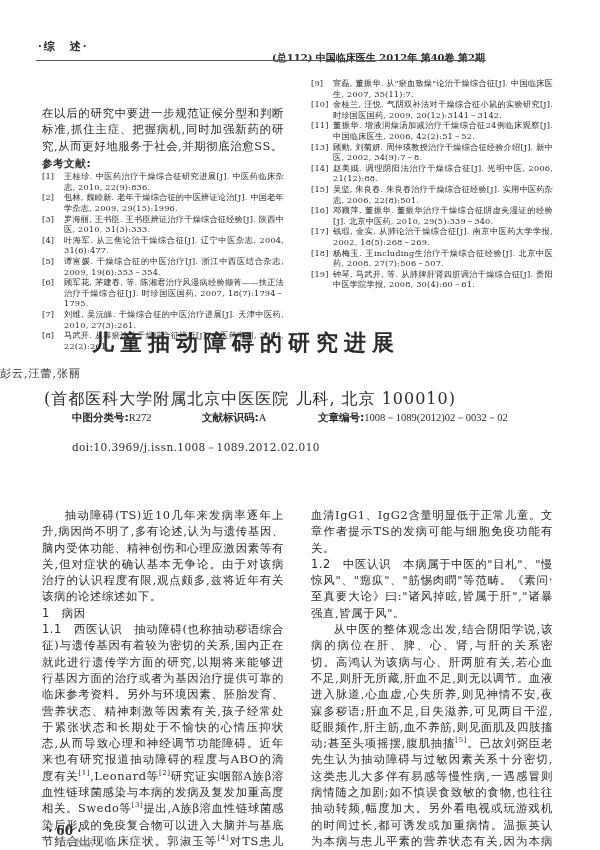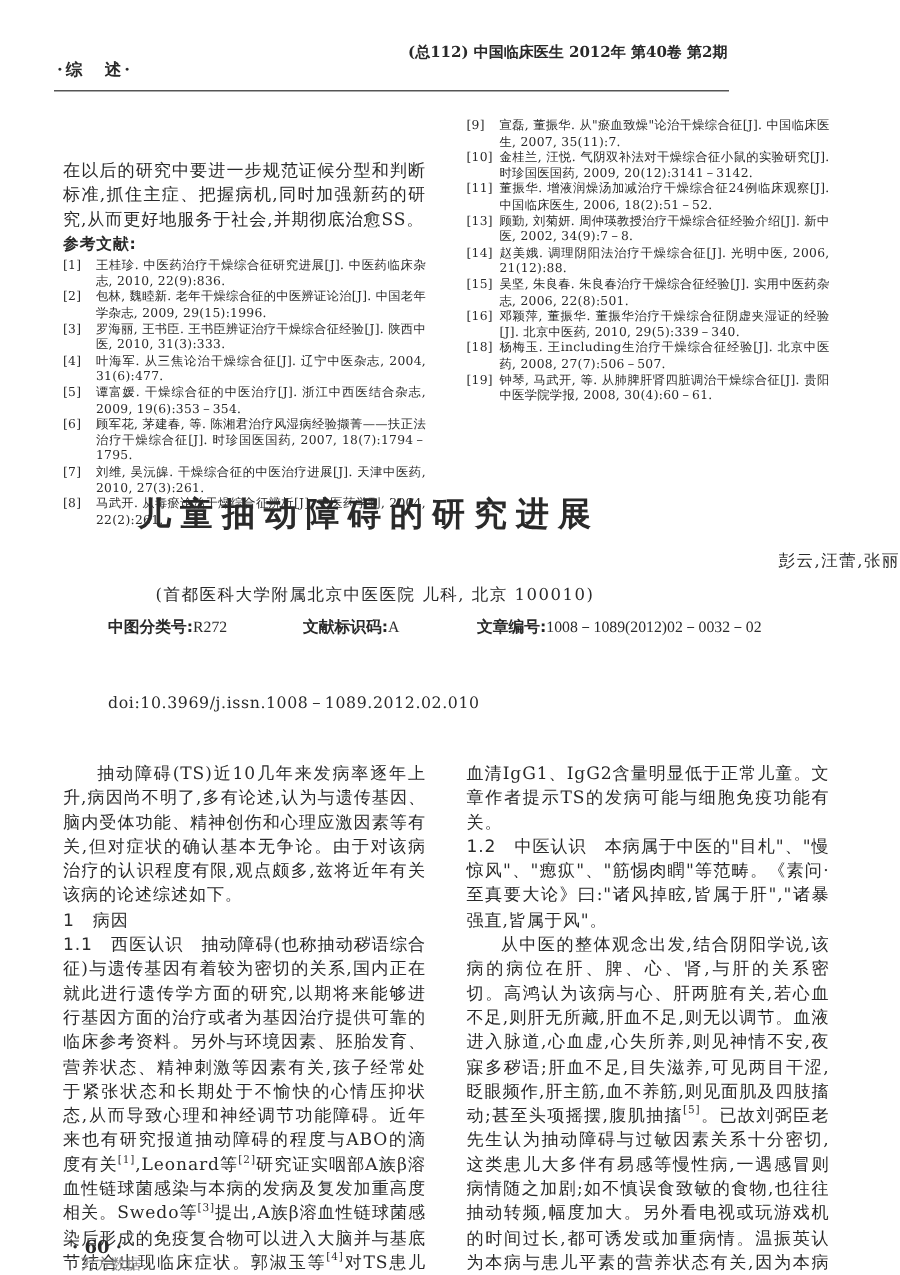--- a/index.html
+++ b/index.html
@@ -2,39 +2,39 @@
 <html><head>
 <meta charset="utf-8">
 <style>
   html, body { margin: 0; padding: 0; }
   body {
     width: 600px; height: 850px; background: #ffffff; position: relative; overflow: hidden;
     font-family: "DejaVu Serif", "Liberation Serif", serif; color: #2a2a2a;
   }
   .abs { position: absolute; }
   .header-left { left: 38px; top: 39px; font-size: 11px; font-weight: bold; letter-spacing: 2px; }
-  .header-right { right: 115px; top: 28px; font-size: 10px; font-weight: bold; white-space: nowrap; }
+  .header-right { right: 115px; top: 51px; font-size: 10px; font-weight: bold; white-space: nowrap; }
   .header-rule { left: 36px; top: 60px; width: 450px; height: 1px; background: #555; }
   .col { width: 242px; }
   .colL { left: 42px; }
   .colR { left: 311px; }
   .body-text { font-size: 11.4px; line-height: 16.3px; text-align: justify; letter-spacing: 0.6px; margin-top: 33px; }
   .body-text p { margin: 0; }
   .indent { text-indent: 2em; }
   .refs-title { font-size: 10.5px; font-weight: bold; margin-top: 1px; font-family: "DejaVu Sans", sans-serif; }
   .ref { display: flex; font-size: 8.2px; line-height: 10.6px; letter-spacing: 0.2px; }
   .ref .num { width: 22px; flex: none; }
   .ref .txt { flex: 1; text-align: justify; }
   .received { font-size: 8.2px; text-align: right; margin-top: 1px; padding-right: 4px; }
   .title { left: 0; width: 492px; top: 328px; text-align: center; font-size: 22px; font-weight: bold; letter-spacing: 6px; font-family: "DejaVu Sans", sans-serif; }
-  .authors { left: 0; width: 600px; top: 366px; text-align: right; font-size: 11px; letter-spacing: 1px; }
-  .affil { left: 0; width: 500px; top: 389px; text-align: center; font-size: 11px; letter-spacing: 1px; }
+  .authors { left: 0; width: 600px; top: 366px; text-align: left; font-size: 11px; letter-spacing: 1px; }
+  .affil { left: 0; width: 500px; top: 389px; text-align: center; font-size: 16px; letter-spacing: 1px; }
   .meta-row { top: 411px; font-size: 10.5px; font-family: "Liberation Serif", serif; }
   .meta-row b { font-family: "DejaVu Sans", sans-serif; font-weight: bold; }
-  .doi { left: 72px; top: 441px; font-size: 10.5px; letter-spacing: 0.4px; margin-top: 21px; }
+  .doi { left: 72px; top: 441px; font-size: 10.5px; letter-spacing: 0.4px; }
   .section-h { font-weight: normal; font-family: "DejaVu Sans", sans-serif; }
   sup { font-size: 7px; line-height: 0; }
   .page-num { left: 48px; top: 824px; font-size: 12px; font-weight: bold; }
   .watermark { left: 54px; top: 836px; font-size: 10px; color: #888; font-family: "DejaVu Sans", sans-serif; }
 </style>
 </head>
 <body>
 
 <div class="abs header-left">·综　述·</div>
 <div class="abs header-right">(总112) 中国临床医生 2012年 第40卷 第2期</div>
@@ -84,37 +84,41 @@
       <div class="ref">
         <span class="num">[9]</span>
         <span class="txt">宣磊, 董振华. 从"瘀血致燥"论治干燥综合征[J]. 中国临床医生, 2007, 35(11):7.</span>
       </div>
       <div class="ref">
         <span class="num">[10]</span>
         <span class="txt">金桂兰, 汪悦. 气阴双补法对干燥综合征小鼠的实验研究[J]. 时珍国医国药, 2009, 20(12):3141－3142.</span>
       </div>
       <div class="ref">
         <span class="num">[11]</span>
-        <span class="txt">董振华. 增液润燥汤加减治疗干燥综合征24例临床观察[J]. 中国临床医生, 2006, 18(2):51－52.</span>
+        <span class="txt">董振华. 增液润燥汤加减治疗干燥综合征24例临床观察[J]. 中国临床医生, 2006, 42(2):51－52.</span>
       </div>
       <div class="ref">
         <span class="num">[13]</span>
         <span class="txt">顾勤, 刘菊妍. 周仲瑛教授治疗干燥综合征经验介绍[J]. 新中医, 2002, 34(9):7－8.</span>
       </div>
       <div class="ref">
         <span class="num">[14]</span>
         <span class="txt">赵美娥. 调理阴阳法治疗干燥综合征[J]. 光明中医, 2006, 21(12):88.</span>
       </div>
       <div class="ref">
         <span class="num">[15]</span>
         <span class="txt">吴坚, 朱良春. 朱良春治疗干燥综合征经验[J]. 实用中医药杂志, 2006, 22(8):501.</span>
       </div>
       <div class="ref">
         <span class="num">[16]</span>
         <span class="txt">邓颖萍, 董振华. 董振华治疗干燥综合征阴虚夹湿证的经验[J]. 北京中医药, 2010, 29(5):339－340.</span>
+      </div>
+      <div class="ref">
+        <span class="num">[17]</span>
+        <span class="txt">钱瑕, 金实. 从肺论治干燥综合征[J]. 南京中医药大学学报, 2002, 18(5):268－269.</span>
       </div>
       <div class="ref">
         <span class="num">[18]</span>
         <span class="txt">杨梅玉. 王including生治疗干燥综合征经验[J]. 北京中医药, 2008, 27(7):506－507.</span>
       </div>
       <div class="ref">
         <span class="num">[19]</span>
         <span class="txt">钟琴, 马武开, 等. 从肺脾肝肾四脏调治干燥综合征[J]. 贵阳中医学院学报, 2008, 30(4):60－61.</span>
       </div>
     </div>

